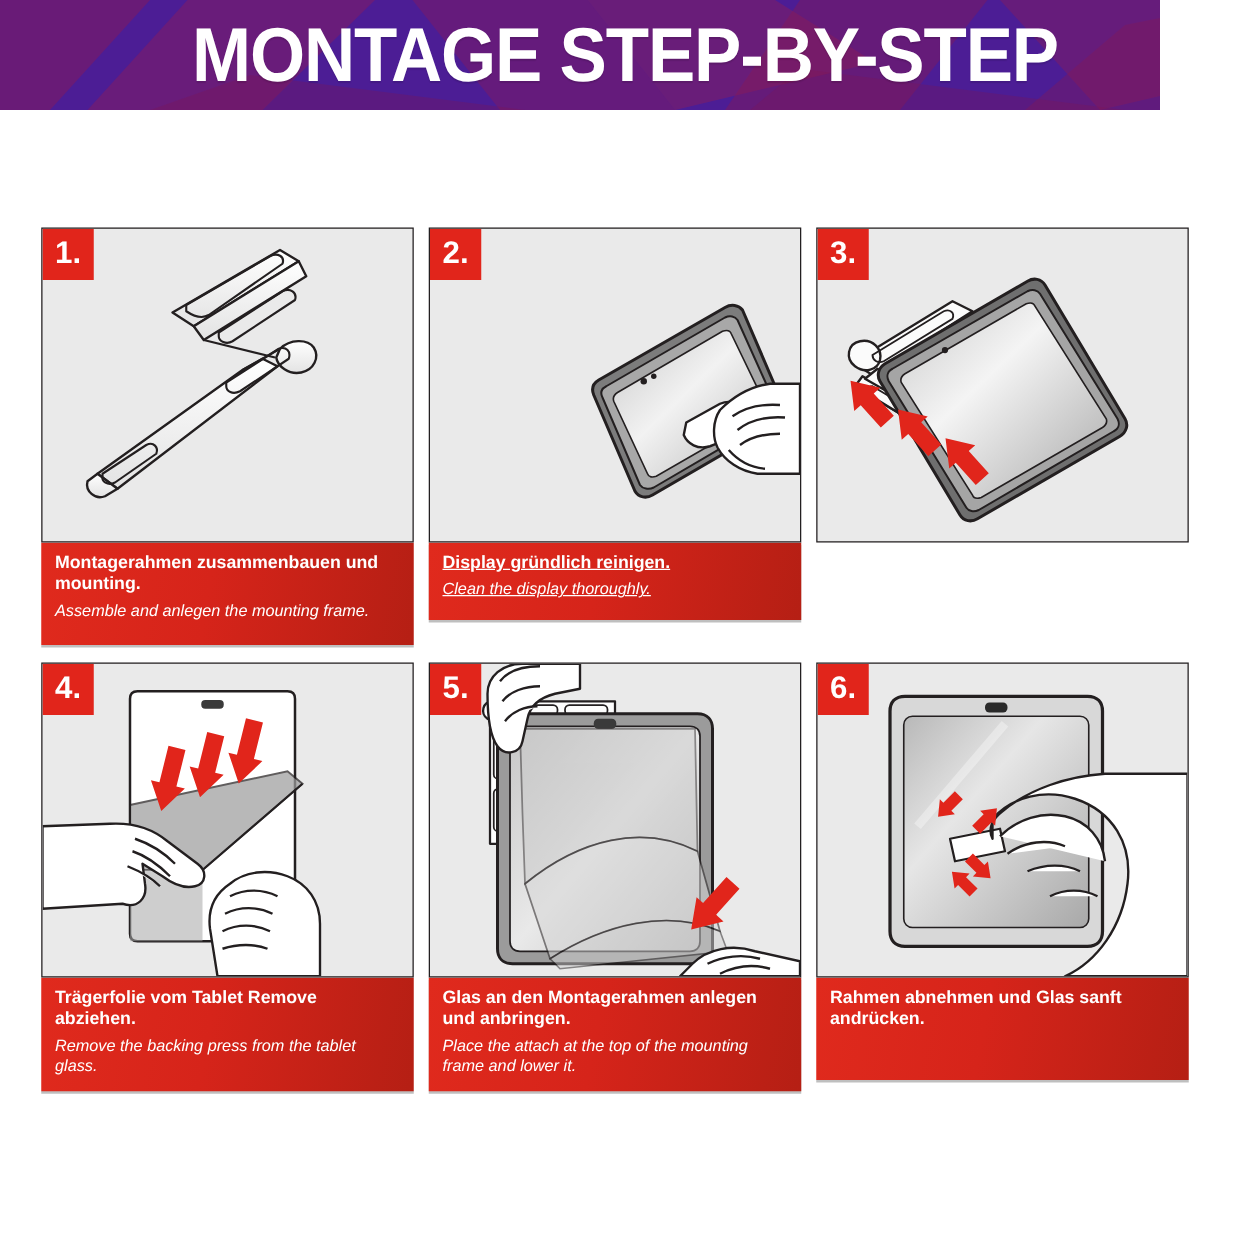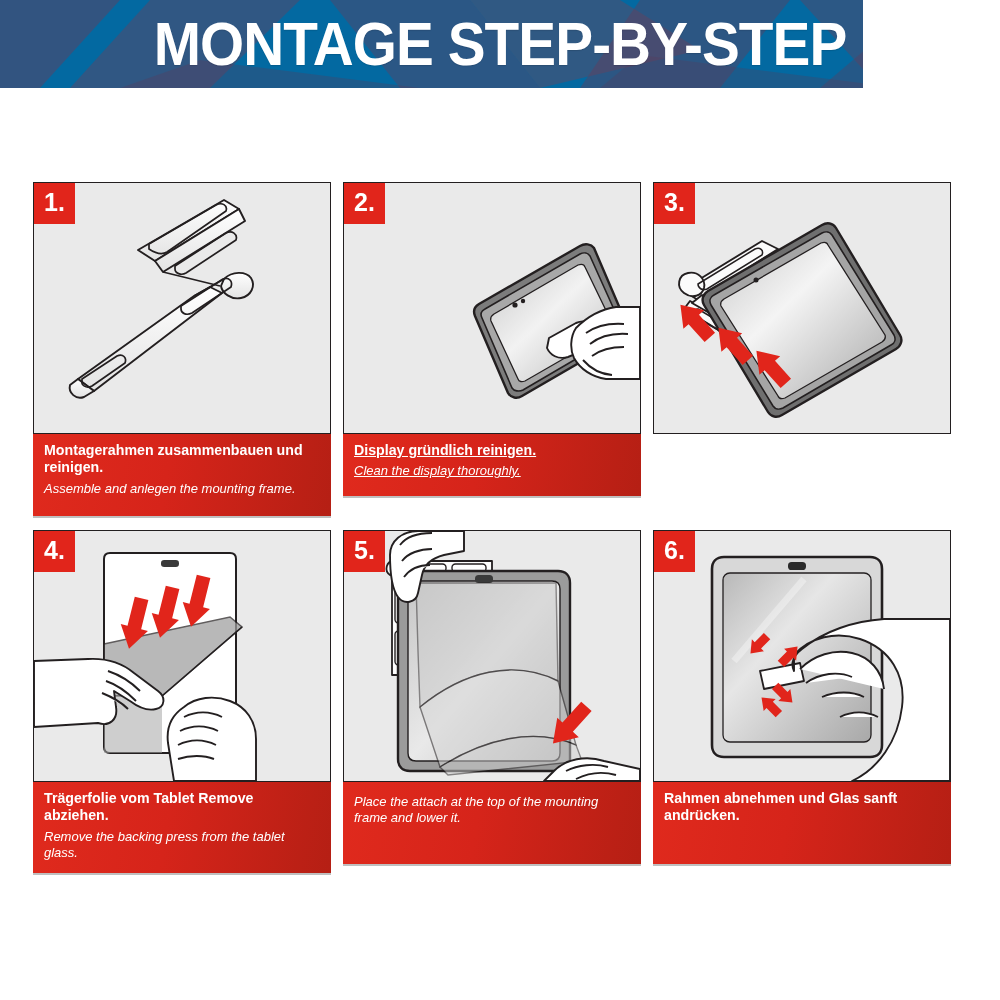--- a/index.html
+++ b/index.html
@@ -4,22 +4,22 @@
 <style>
   html,body{margin:0;padding:0;}
   body{
     width:1000px;height:1000px;background:#ffffff;
     font-family:"Liberation Sans", sans-serif;
     overflow:hidden;position:relative;
   }
 
   
   #banner{
-    position:absolute;left:0;top:0;width:863px;height:88px;
-    background:#0369a1;overflow:hidden;
+    position:absolute;left:0;top:0;width:928px;height:88px;
+    background:#4c1d95;overflow:hidden;
   }
   .facet{position:absolute;opacity:.55;}
   #banner-title{
     position:absolute;left:0;top:0;width:1000px;height:88px;
     display:flex;align-items:center;justify-content:center;
     color:#ffffff;font-weight:bold;font-size:61px;
     letter-spacing:-1px;
     transform:scaleX(0.93);
     white-space:nowrap;
     text-shadow:0 1px 1px rgba(0,0,0,.12);
@@ -104,21 +104,21 @@
           <path d="M141,83 L192,50 C198,47 204,51 202,57 L152,90 C147,93 141,90 141,86 Z"></path>
           <path d="M147,123 L189,96 C195,94 199,98 197,104 L158,130 C152,133 147,130 147,126 Z"></path>
           <path d="M48,196 L83,173 C89,170 93,175 91,180 L58,203 C52,206 47,202 48,198 Z"></path>
         </g>
 
         <path d="M129,89 L186,103" fill="none" stroke="#231f20" stroke-width="1.7"></path>
         <path d="M160,113 L190,96" fill="none" stroke="#231f20" stroke-width="1.7"></path>
       </svg>
     </div>
     <div class="cap h2">
-      <div class="de">Montagerahmen zusammenbauen und reinigen.</div>
+      <div class="de">Montagerahmen zusammenbauen und mounting.</div>
       <div class="en">Assemble and anlegen the mounting frame.</div>
     </div>
   </div>
 
   <div class="panel">
     <div class="art">
       <div class="badge">2.</div>
       <svg width="296" height="250" viewBox="0 0 296 250">
         <defs>
           <linearGradient id="scr2" x1="0" y1="0" x2="1" y2="1">
@@ -300,20 +300,21 @@
         </g>
 
         <g fill="#e1251b">
           <g transform="translate(232,166) rotate(42)">
             <polygon points="7,0 21,0 21,28 29,28 14,50 0,28 7,28"></polygon>
           </g>
         </g>
       </svg>
     </div>
     <div class="cap h2">
+      <div class="de">Glas an den Montagerahmen anlegen und anbringen.</div>
       <div class="en">Place the attach at the top of the mounting frame and lower it.</div>
     </div>
   </div>
 
   <div class="panel">
     <div class="art">
       <div class="badge">6.</div>
       <svg width="296" height="250" viewBox="0 0 296 250">
         <defs>
           <linearGradient id="scr6" x1="0" y1="0" x2="1" y2="1">

